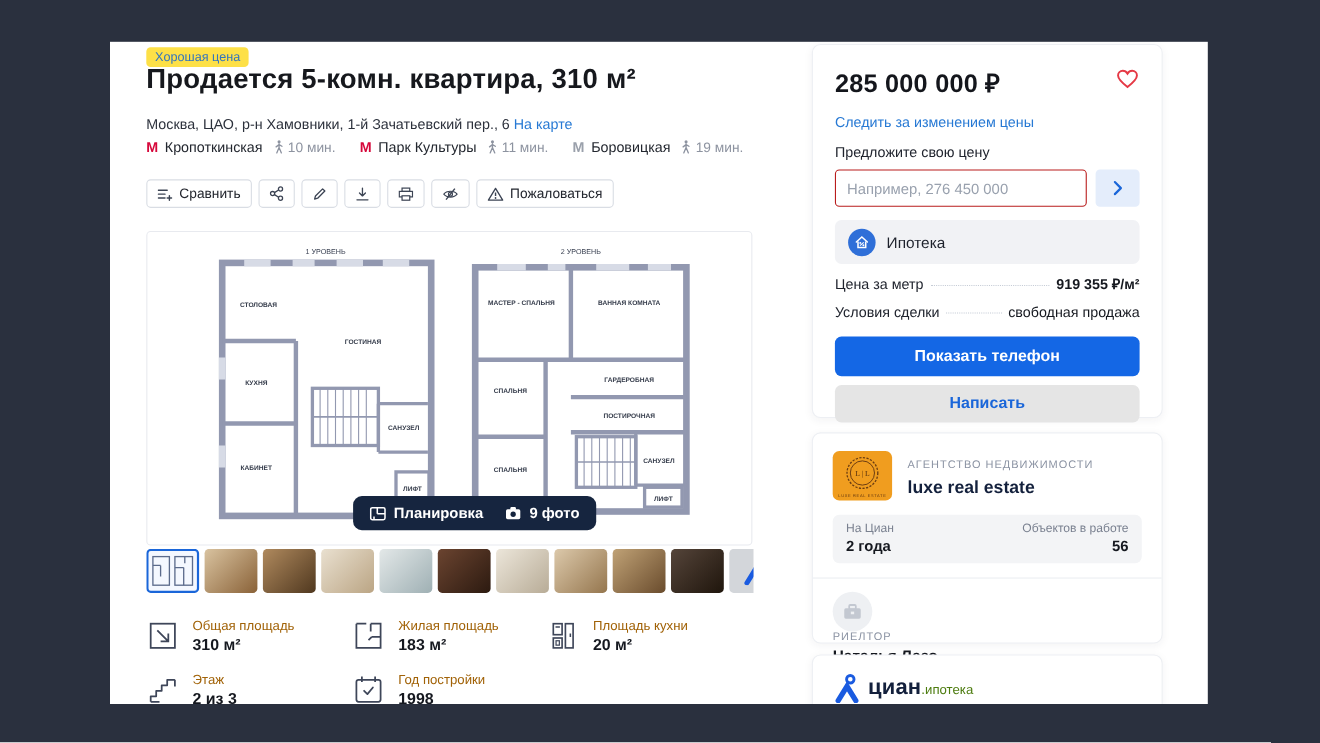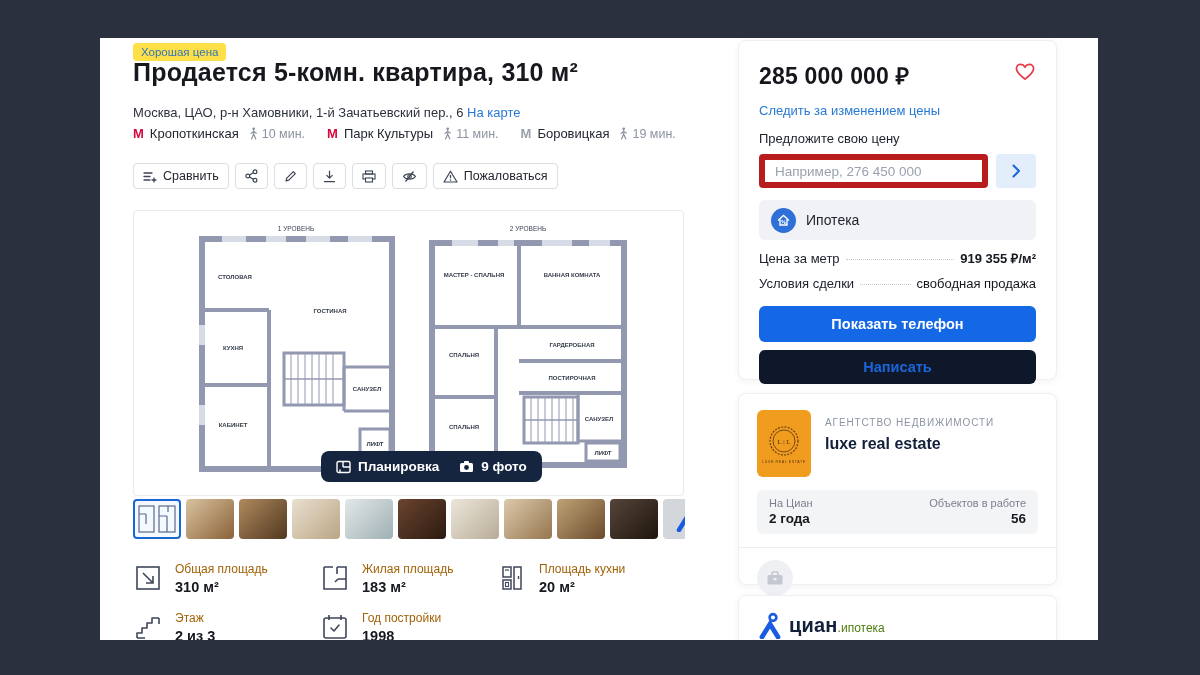--- a/index.html
+++ b/index.html
@@ -50,37 +50,37 @@
   .c1 { top:2px; height:340px; padding:18px 20px; }
   .c2 { top:355px; height:192px; padding:16px 18px; }
   .c3 { top:557px; height:70px; padding:16px 20px; }
 
   .price-row { display:flex; justify-content:space-between; align-items:flex-start; }
   .price { font-size:23px; font-weight:bold; color:#14161c; letter-spacing:.2px; }
   .heart { cursor:pointer; margin-top:2px; }
   .watch { margin-top:12px; font-size:13px; color:#2779d4; cursor:pointer; }
   .propose { margin-top:13px; font-size:13px; color:#20242e; }
   .input-row { margin-top:8px; display:flex; gap:8px; }
-  .input-row input { flex:1; height:34px; border:6px solid #b91c1c; border-radius:4px; padding:0 10px; font-size:13.5px; color:#2c313c; outline:none; font-family:inherit; }
+  .input-row input { flex:1; height:34px; border:1px solid #b91c1c; border-radius:4px; padding:0 10px; font-size:13.5px; color:#2c313c; outline:none; font-family:inherit; }
   .input-row input::placeholder { color:#99a1ae; }
   .go { width:40px; height:34px; flex:none; background:#e4edfb; border-radius:4px; display:flex; align-items:center; justify-content:center; cursor:pointer; }
   .mort { margin-top:12px; height:40px; background:#f1f2f5; border-radius:6px; display:flex; align-items:center; gap:10px; padding:0 12px; font-size:14px; color:#1d212b; cursor:pointer; }
   .mort-ic { width:25px; height:25px; border-radius:50%; background:#2f6fd8; display:flex; align-items:center; justify-content:center; }
   .meta { margin-top:4px; }
   .mrow { display:flex; align-items:baseline; font-size:13px; margin-top:9px; }
   .ml { color:#20242e; white-space:nowrap; }
   .leader { flex:1; border-bottom:1px dotted #c6ccd6; margin:0 6px; transform:translateY(-3px); }
   .mv { color:#15181f; white-space:nowrap; }
   .mv.b { font-weight:bold; }
   .btn-phone { margin-top:15px; height:36px; background:#1467e5; border-radius:6px; color:#fff; font-size:14.5px; font-weight:bold; display:flex; align-items:center; justify-content:center; cursor:pointer; }
-  .btn-write { margin-top:8px; height:34px; background:#0f172a; border-radius:6px; color:#1a66d9; font-size:14.5px; font-weight:bold; display:flex; align-items:center; justify-content:center; cursor:pointer;text-align:right; }
+  .btn-write { margin-top:8px; height:34px; background:#e5e5e5; border-radius:6px; color:#1a66d9; font-size:14.5px; font-weight:bold; display:flex; align-items:center; justify-content:center; cursor:pointer;text-align:right; }
   .fast { margin-top:12px; display:flex; align-items:center; gap:8px; font-size:12px; color:#8a90a0; }
 
   .ag-row { display:flex; gap:14px; cursor:pointer; }
-  .ag-logo { width:54px; height:67px; background:#f09d1f; border-radius:6px; flex:none; display:flex; align-items:center; justify-content:center; }
+  .ag-logo { width:54px; height:45px; background:#f09d1f; border-radius:6px; flex:none; display:flex; align-items:center; justify-content:center; }
   .ag-cat { font-size:10px; letter-spacing:.09em; color:#8b93a3; margin-top:7px; }
   .ag-name { font-size:16px; font-weight:bold; color:#13203c; margin-top:7px; }
   .ag-stats { margin-top:13px; background:#f3f4f6; border-radius:6px; padding:7px 12px 8px; display:flex; justify-content:space-between; }
   .as-r { text-align:right; }
   .as-l { font-size:11px; color:#7a8190; }
   .as-v { font-size:13.5px; font-weight:bold; color:#15181f; margin-top:2px; }
   .divider { height:1px; background:#eceef2; margin:13px -18px 0; }
   .rl-row { display:flex; gap:0; margin-top:12px; cursor:pointer;flex-direction:column; }
   .avatar { width:36px; height:36px; border-radius:50%; background:#eef0f3; flex:none; display:flex; align-items:center; justify-content:center; }
   .rl-cat { font-size:10px; letter-spacing:.09em; color:#8b93a3; }

